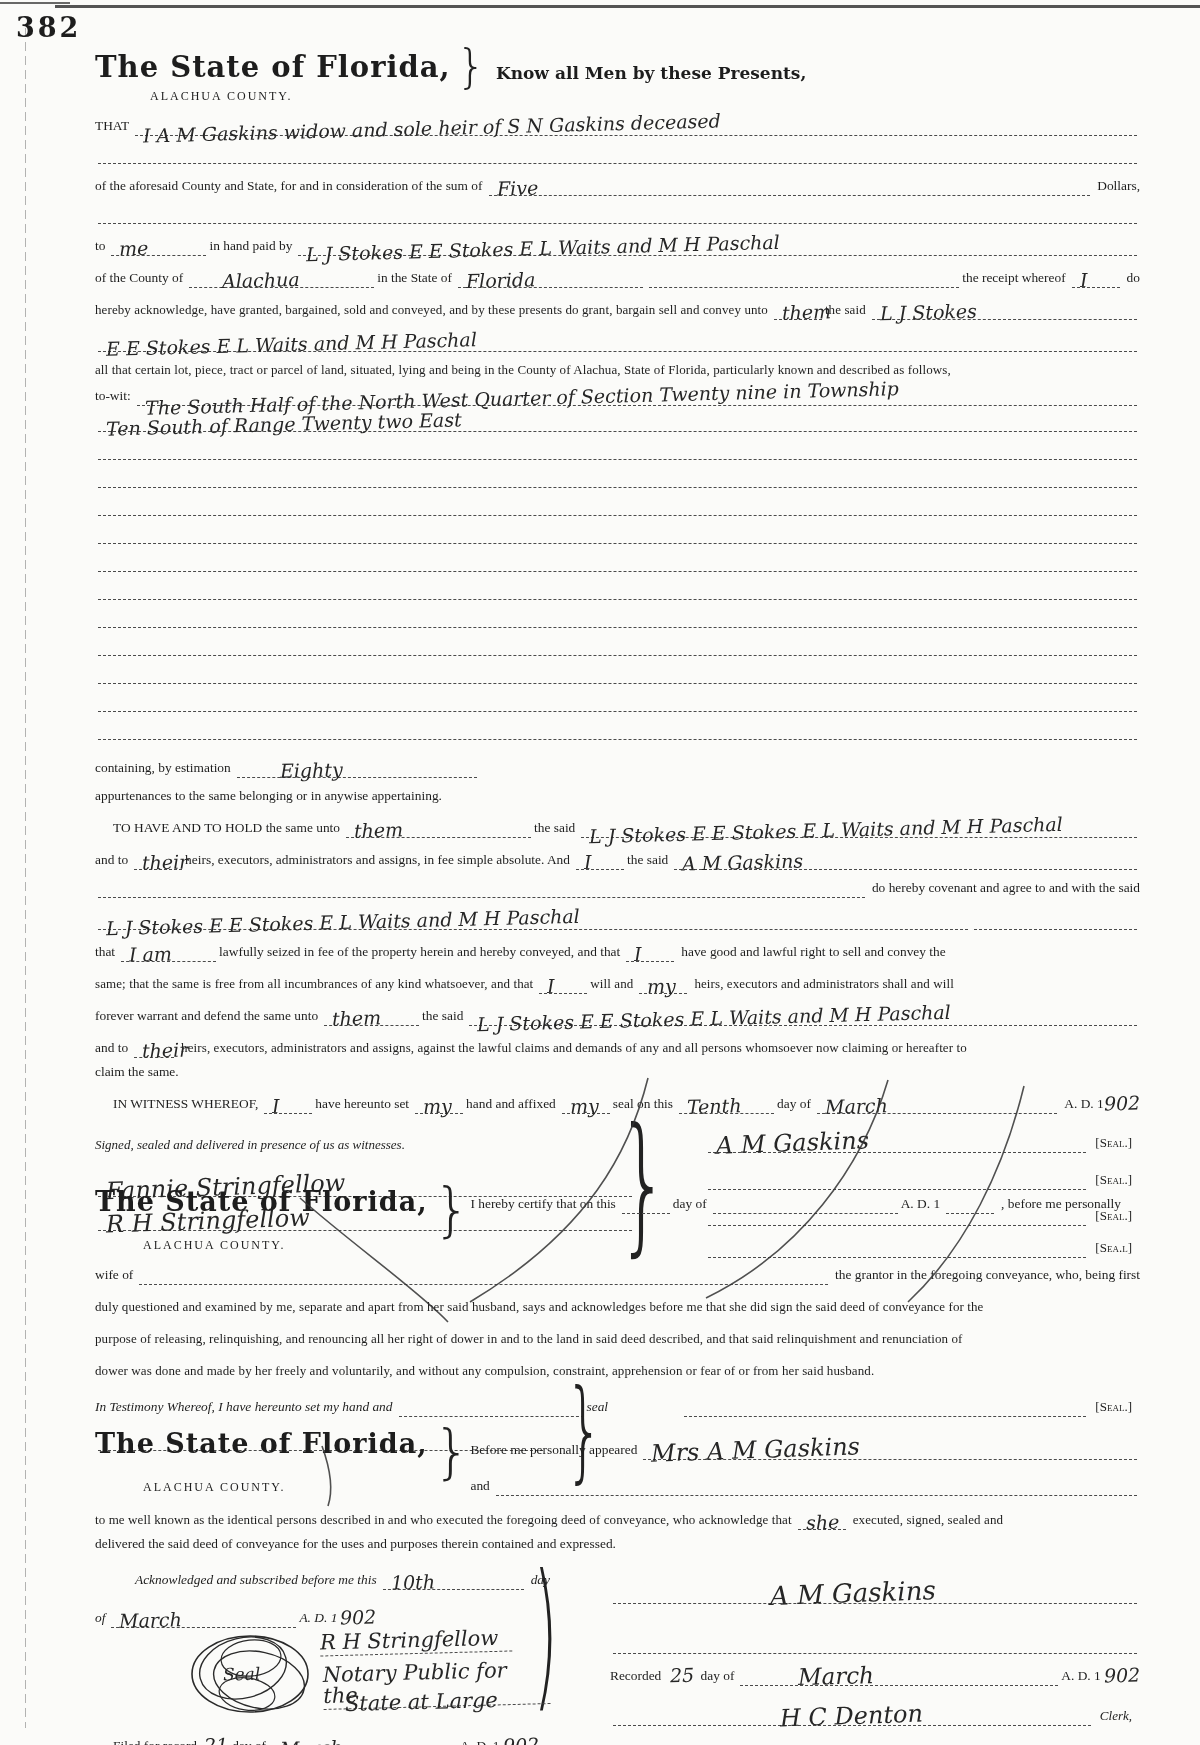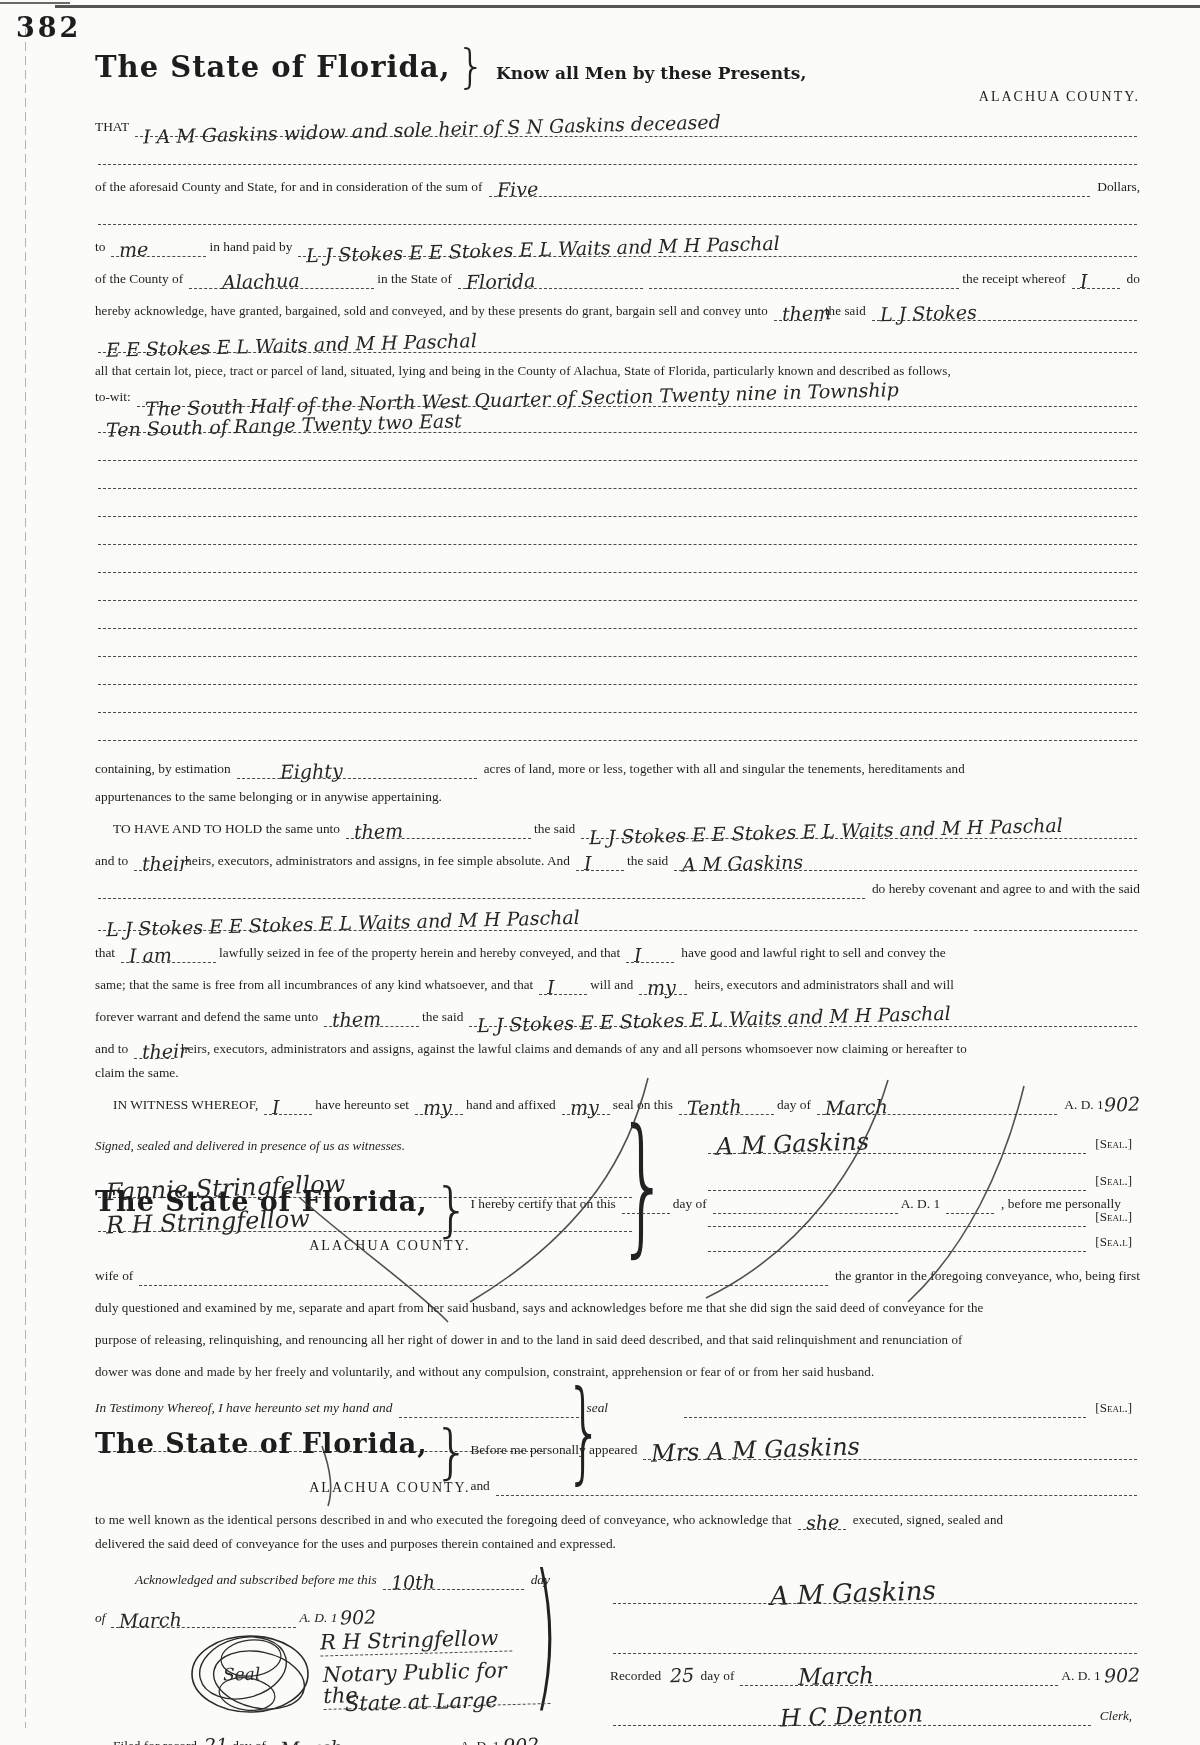--- a/index.html
+++ b/index.html
@@ -15,21 +15,21 @@
   
   .sec{position:absolute;left:95px;width:1045px;}
   .sec1{top:50px;} .sec2{top:1186px;} .sec3{top:1428px;}
   
   .headrow{display:flex;align-items:flex-start;}
   .gothic{font-family:"DejaVu Serif",serif;font-weight:bold;}
   .h-big{font-size:29px;letter-spacing:1px;white-space:nowrap;}
   .h-small{font-size:17px;margin:13px 0 0 10px;white-space:nowrap;}
   .brace{font-family:"DejaVu Sans",sans-serif;font-weight:200;color:#222;line-height:.9;}
   .br48{font-size:46px;margin:-4px 0 0 6px;} .br60{font-size:58px;margin:-2px 0 0 6px;}
-  .county{font-size:14px;letter-spacing:2px;margin:2px 0 0 55px;text-align:right;}
+  .county{font-size:12px;letter-spacing:2px;margin:2px 0 0 55px;}
   
   .line{display:flex;align-items:flex-end;height:28px;font-size:13.4px;white-space:nowrap;}
   .line.tall{height:32px;}
   .lbl{padding:0 3px 2px 0;}
   .lbl.after{padding:0 0 2px 4px;}
   .fill{flex:1 1 auto;border-bottom:1px dashed #4a4a4a;position:relative;height:22px;margin:0 3px;min-width:30px;}
   .f-xs{flex:0 0 48px;} .f-s{flex:0 0 95px;} .f-m{flex:0 0 185px;}
   .hw{font-family:"DejaVu Serif",serif;font-style:italic;color:#262626;display:inline-block;
       font-size:19px;transform:rotate(-1.5deg);line-height:1;}
   .fill>.hw{position:absolute;left:8px;bottom:-3px;}
@@ -178,21 +178,20 @@
       </div>
     <div class="line">
         <span class="fill"></span>
       </div>
 
     <div class="line tall" style="margin-top:6px;">
       <span class="lbl">containing, by estimation</span>
       <span class="fill f-m" style="flex:0 0 240px;">
           <i class="hw ctr">Eighty</i>
         </span>
-      <span class="lbl after para">acres of land, more or less, together with all and singular the tenements, hereditaments and</span>
     </div>
     <div class="line">
         <span class="lbl">appurtenances to the same belonging or in anywise appertaining.</span>
       </div>
     <div class="line tall">
       <span class="lbl" style="padding-left:18px;">TO HAVE AND TO HOLD the same unto</span>
       <span class="fill f-m">
           <i class="hw">them</i>
         </span>
       <span class="lbl">the said</span>
@@ -331,21 +330,21 @@
       <div class="witrow" style="margin-top:-32px;">
         <div class="witleft">
             <span class="fill">
               <i class="hw sig">R H Stringfellow</i>
             </span>
           </div>
         <div class="witright" style="visibility:hidden;">
             <span class="fill"></span>
           </div>
       </div>
-      <div class="witrow" style="margin-top:-10px;align-items:center;">
+      <div class="witrow" style="margin-top:-10px;">
         <div class="witleft"></div>
         <div class="witright">
             <span class="fill"></span>
             <span class="sealtag">[Sea.l]</span>
           </div>
       </div>
     </div>
   </div>
 
   <div class="sec sec2">

